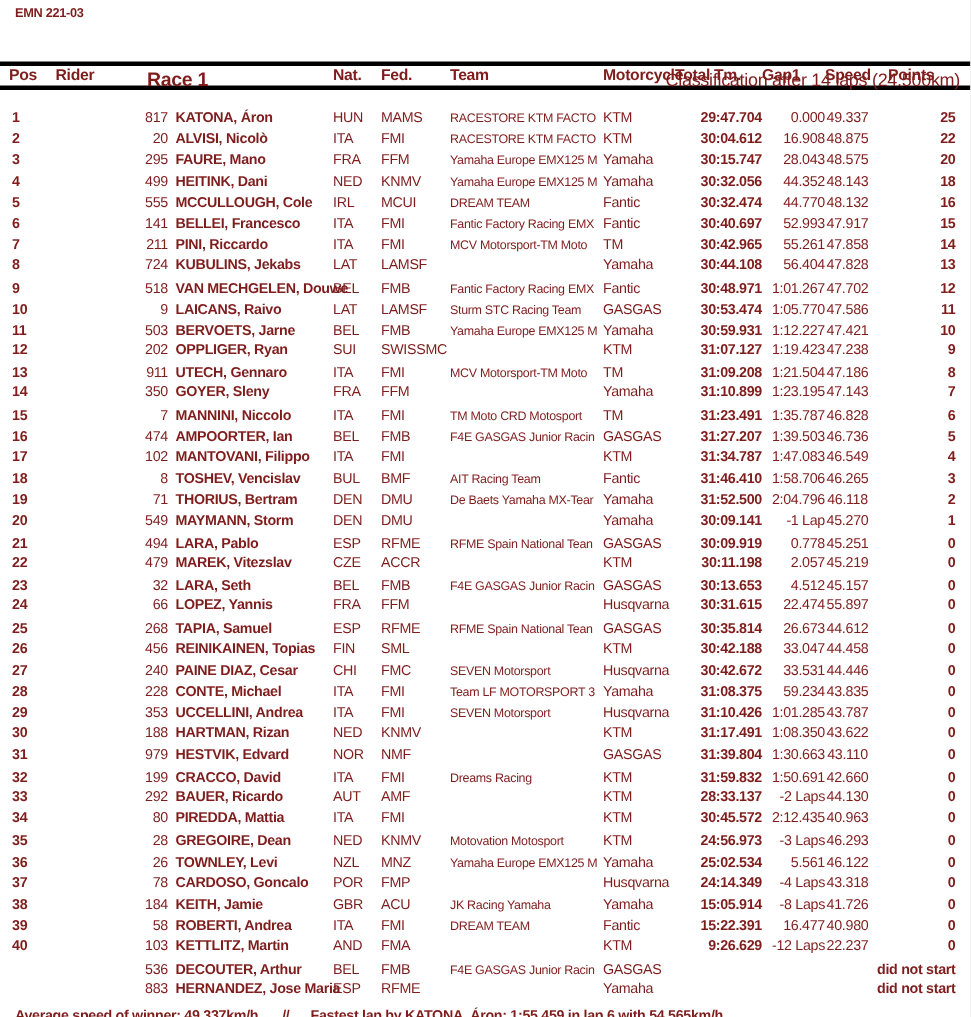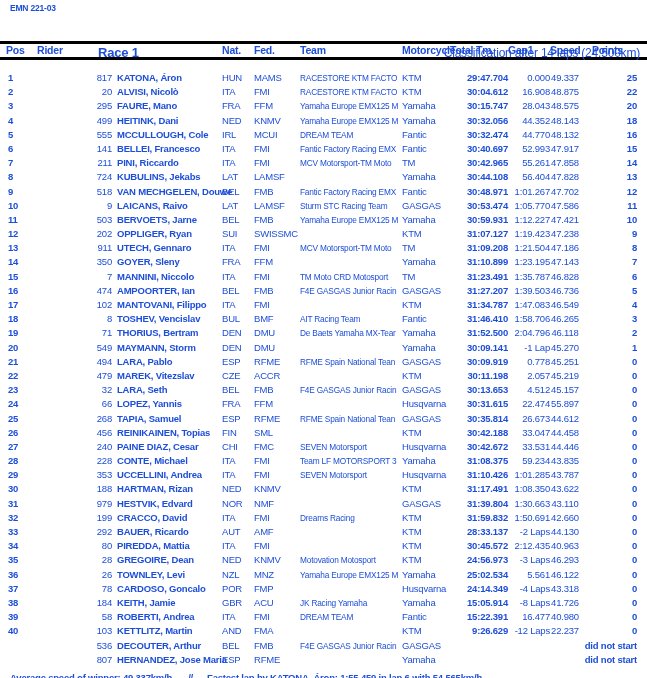--- a/index.html
+++ b/index.html
@@ -1,20 +1,20 @@
 <!DOCTYPE html>
 <html><head>
 <meta charset="utf-8">
 <style>
   html,body { margin:0; padding:0; background:#e8e8e8; }
   .page {
     position:relative;
     width:647px; height:678px;
     background:#ffffff;
-    color:#1d4ed8;
+    color:#7f1d1d;
     font-family:"Liberation Sans", sans-serif;
     overflow:hidden;
     box-sizing:border-box;
     padding-top:3px;
   }
   .doc-code {
     margin-left:10px;
     font-size:8.5px; font-weight:bold;
     letter-spacing:-0.2px;
     height:11px; line-height:11px;
@@ -627,21 +627,21 @@
         <div class="c-nat">BEL</div>
         <div class="c-fed">FMB</div>
         <div class="c-team">F4E GASGAS Junior Racin</div>
         <div class="c-moto">GASGAS</div>
         <div class="c-total"></div>
         <div class="c-gap"></div>
         <div class="c-status">did not start</div>
       </div>
       <div class="grid row">
         <div class="c-pos"></div>
-        <div class="c-num">807</div>
+        <div class="c-num">883</div>
         <div class="c-name">HERNANDEZ, Jose Maria</div>
         <div class="c-nat">ESP</div>
         <div class="c-fed">RFME</div>
         <div class="c-team"></div>
         <div class="c-moto">Yamaha</div>
         <div class="c-total"></div>
         <div class="c-gap"></div>
         <div class="c-status">did not start</div>
       </div>
     </div>

